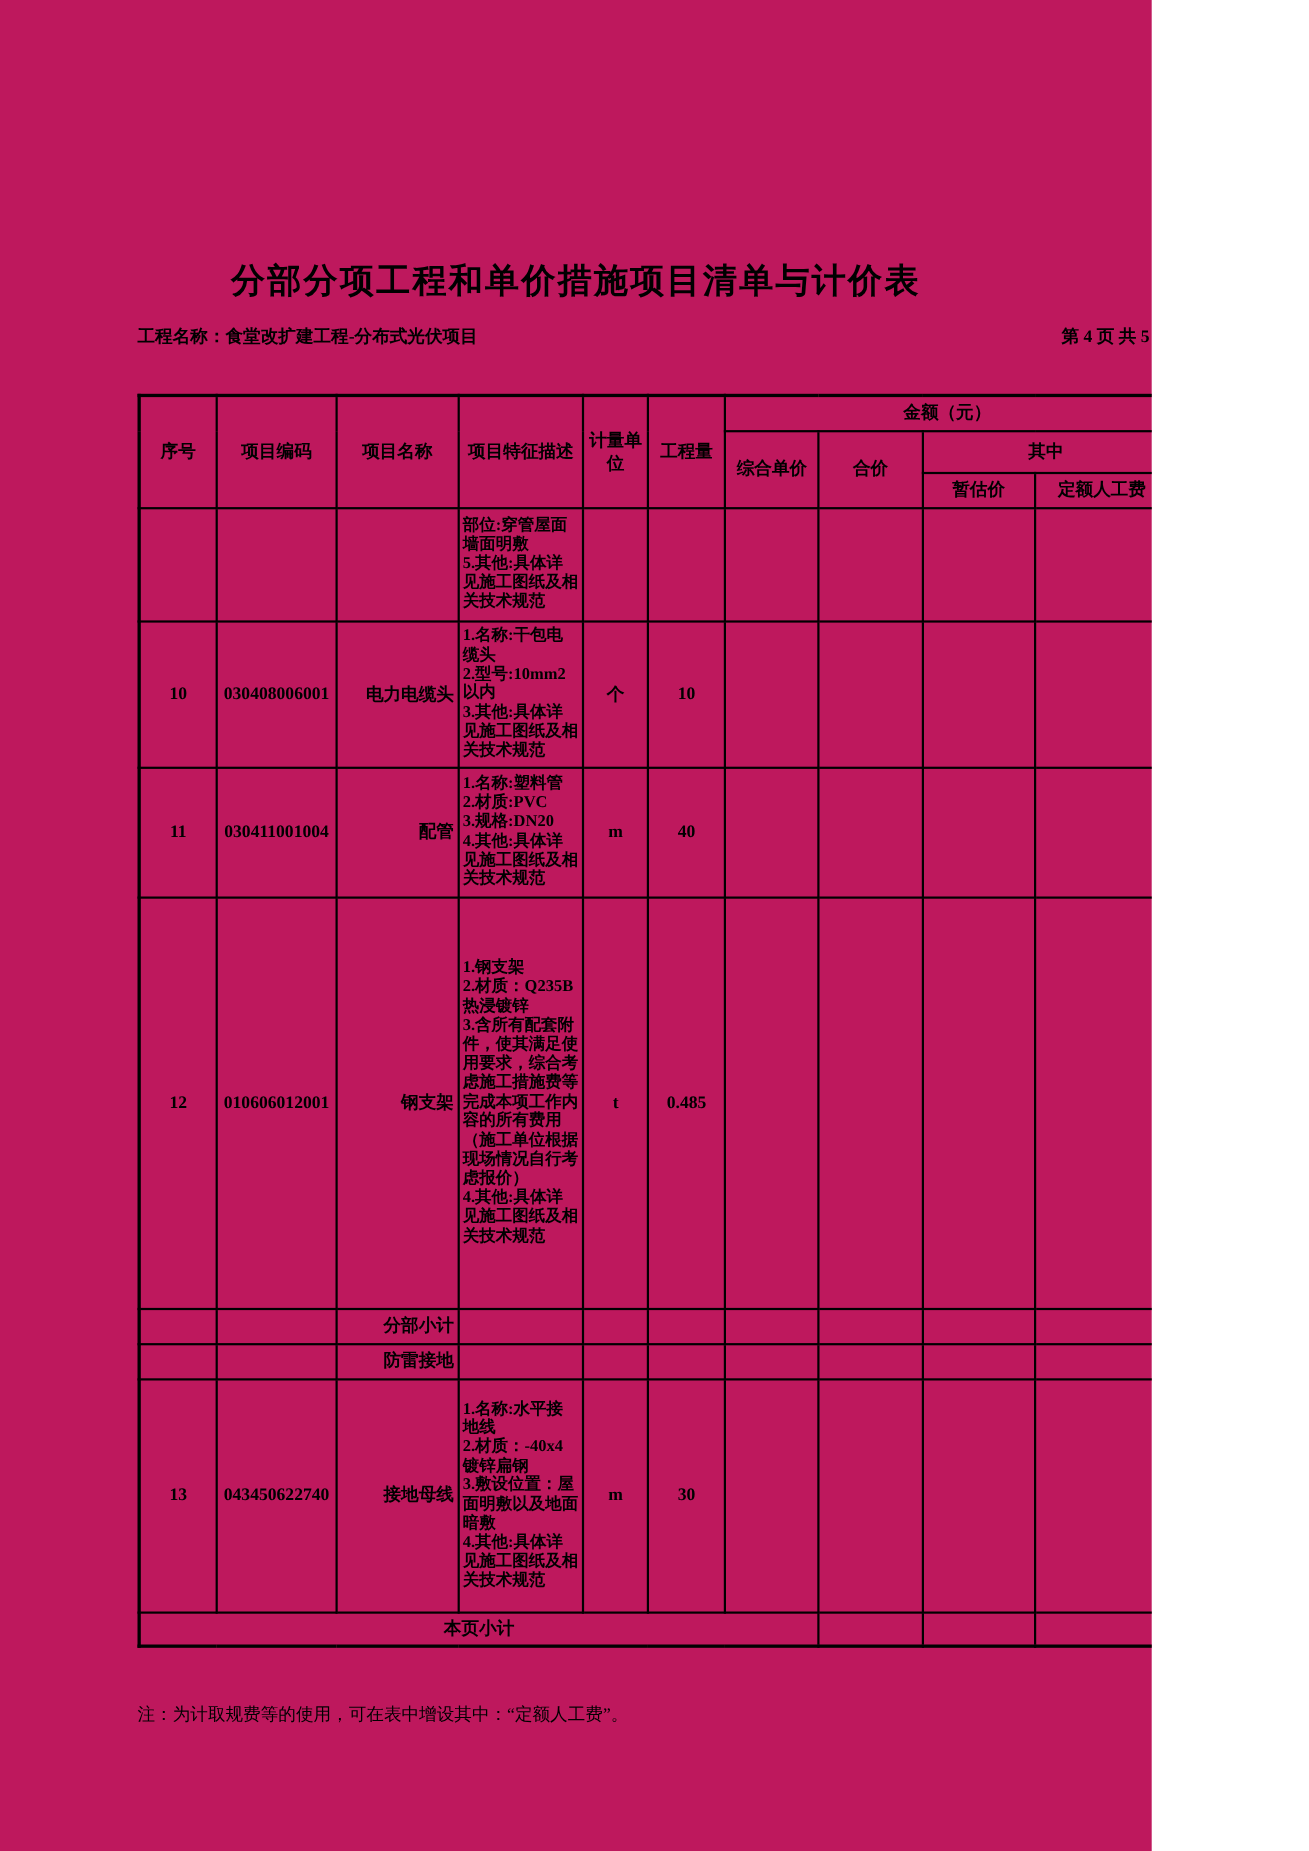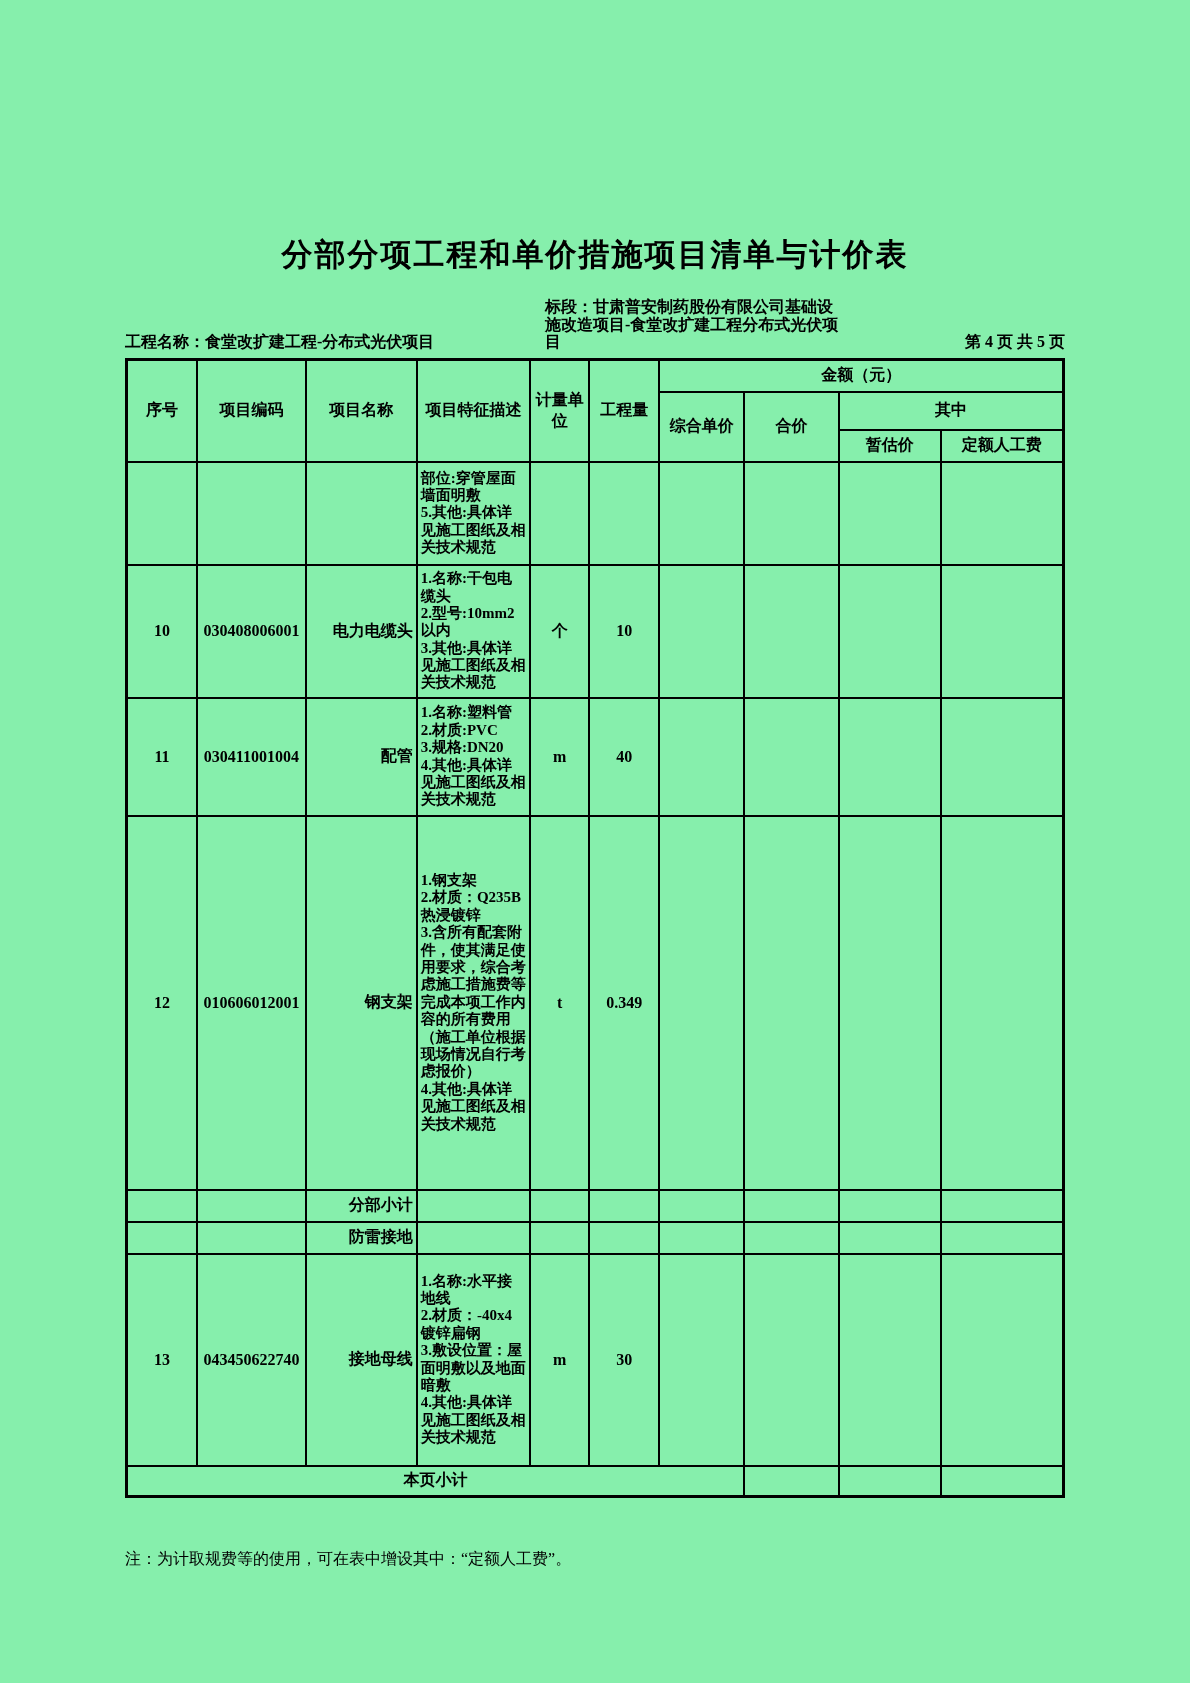--- a/index.html
+++ b/index.html
@@ -1,20 +1,20 @@
 <!DOCTYPE html>
 <html><head>
 <meta charset="utf-8">
 <style>
   html, body { margin: 0; padding: 0; background: #ffffff; }
   .page {
     position: relative;
-    width: 1190px;
+    width: 1047px;
     height: 1683px;
-    background: #86efac;
+    background: #be185d;
     color: #000000;
     font-family: "Liberation Serif", "DejaVu Serif", serif;
     overflow: hidden;
   }
   .doc-title {
     position: absolute;
     top: 234px;
     left: 0;
     width: 100%;
     margin: 0;
@@ -83,21 +83,20 @@
 </style>
 </head>
 <body>
 
 <div class="page">
 
   <h1 class="doc-title">分部分项工程和单价措施项目清单与计价表</h1>
 
   <div class="head-row">
     <div class="proj">工程名称：食堂改扩建工程-分布式光伏项目</div>
-    <div class="section">标段：甘肃普安制药股份有限公司基础设施改造项目-食堂改扩建工程分布式光伏项目</div>
     <div class="pageinfo">第 4 页  共 5 页</div>
   </div>
 
   <table class="main-table">
     <colgroup>
       <col style="width:70px">
         <col style="width:108px">
         <col style="width:110px">
       <col style="width:113px">
         <col style="width:58px">
@@ -172,21 +171,21 @@
       </tr>
       <tr class="rh-d">
         <td>12</td>
         <td>010606012001</td>
         <td class="name">钢支架</td>
         <td class="feature">1.钢支架
 2.材质：Q235B热浸镀锌
 3.含所有配套附件，使其满足使用要求，综合考虑施工措施费等完成本项工作内容的所有费用（施工单位根据现场情况自行考虑报价）
 4.其他:具体详见施工图纸及相关技术规范</td>
         <td>t</td>
-        <td>0.349</td>
+        <td>0.485</td>
         <td></td>
         <td></td>
         <td></td>
         <td></td>
       </tr>
       <tr class="rh-s">
         <td></td>
         <td></td>
         <td class="name">分部小计</td>
         <td class="feature"></td>

